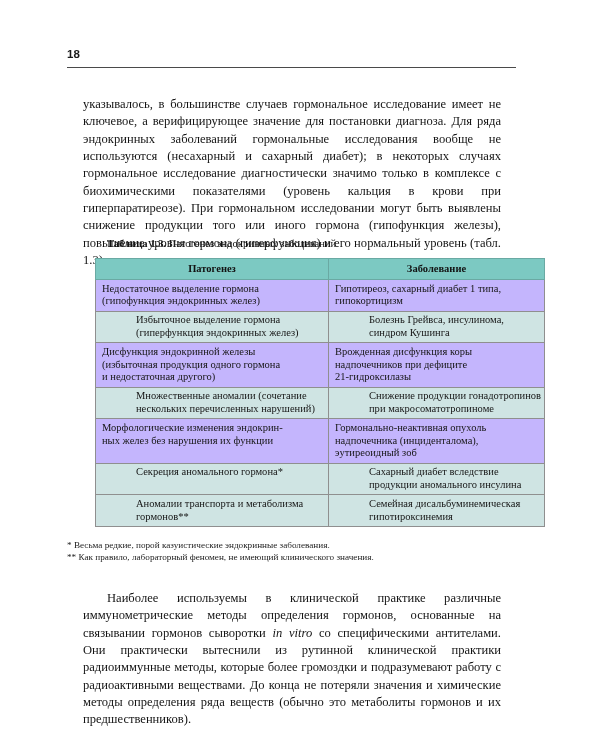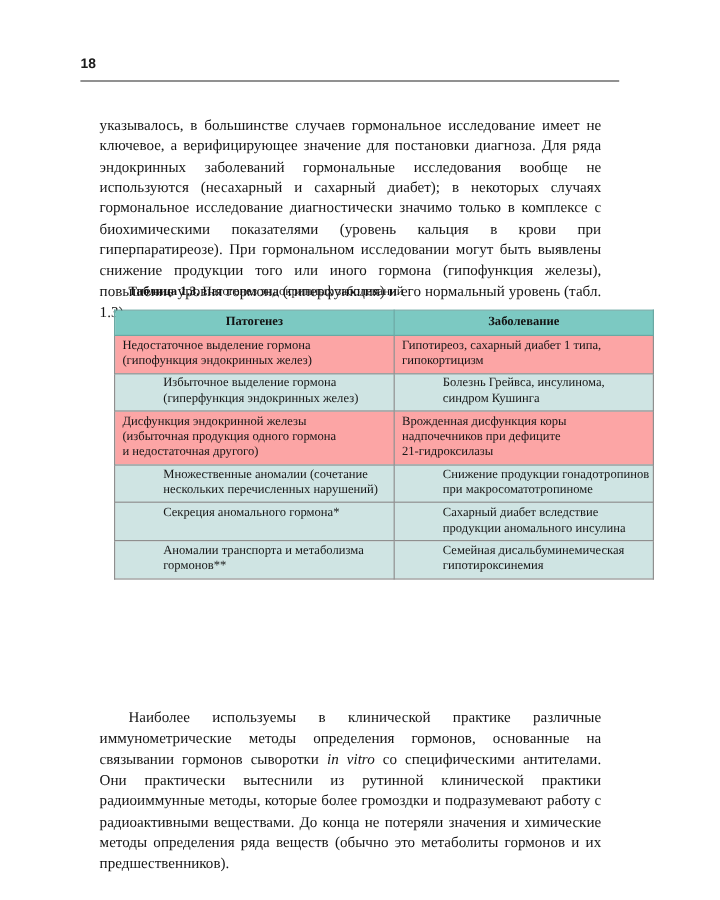--- a/index.html
+++ b/index.html
@@ -116,21 +116,21 @@
   table.patho thead th {
     background: #7cc9c2;
     text-align: center;
     font-weight: bold;
     font-size: 10.5px;
     padding: 3.5px 6px 4px 6px;
     border-color: #6aa9a3;
     color: #121212;
   }
   table.patho tbody tr.odd td {
-    background: #fca5a5;
+    background: #c4b5fd;
   }
   table.patho tbody tr.even td {
     background: #cfe4e3;
     padding-left: 40px;
   }
   table.patho td .ln { display: block; white-space: nowrap; }
 
   
   .footnotes {
     position: absolute;
@@ -209,20 +209,31 @@
           <tr class="even">
             <td>
               <span class="ln">Множественные аномалии (сочетание</span>
               <span class="ln">нескольких перечисленных нарушений)</span>
             </td>
             <td>
               <span class="ln">Снижение продукции гонадотропинов</span>
               <span class="ln">при макросоматотропиноме</span>
             </td>
           </tr>
+          <tr class="odd">
+            <td>
+              <span class="ln">Морфологические изменения эндокрин-</span>
+              <span class="ln">ных желез без нарушения их функции</span>
+            </td>
+            <td>
+              <span class="ln">Гормонально-неактивная опухоль</span>
+              <span class="ln">надпочечника (инциденталома),</span>
+              <span class="ln">эутиреоидный зоб</span>
+            </td>
+          </tr>
           <tr class="even">
             <td>
               <span class="ln">Секреция аномального гормона*</span>
             </td>
             <td>
               <span class="ln">Сахарный диабет вследствие</span>
               <span class="ln">продукции аномального инсулина</span>
             </td>
           </tr>
           <tr class="even">
@@ -232,20 +243,24 @@
             </td>
             <td>
               <span class="ln">Семейная дисальбуминемическая</span>
               <span class="ln">гипотироксинемия</span>
             </td>
           </tr>
         </tbody>
     </table>
   </div>
 
+  <div class="footnotes">
+    <div>* Весьма редкие, порой казуистические эндокринные заболевания.</div>
+    <div>** Как правило, лабораторный феномен, не имеющий клинического значения.</div>
+  </div>
 
   <div class="bodytext p2">
     <p class="indent">
       <span>Наиболее используемы в клинической практике различные иммунометрические методы определения гормонов, основанные на связывании гормонов сыворотки </span><i>in vitro</i><span> со специфическими антителами. Они практически вытеснили из рутинной клинической практики радиоиммунные методы, которые более громоздки и подразумевают работу с радиоактивными веществами. До конца не потеряли значения и химические методы определения ряда веществ (обычно это метаболиты гормонов и их предшественников).</span>
     </p>
   </div>
 
 </div>
 
 </body></html>

